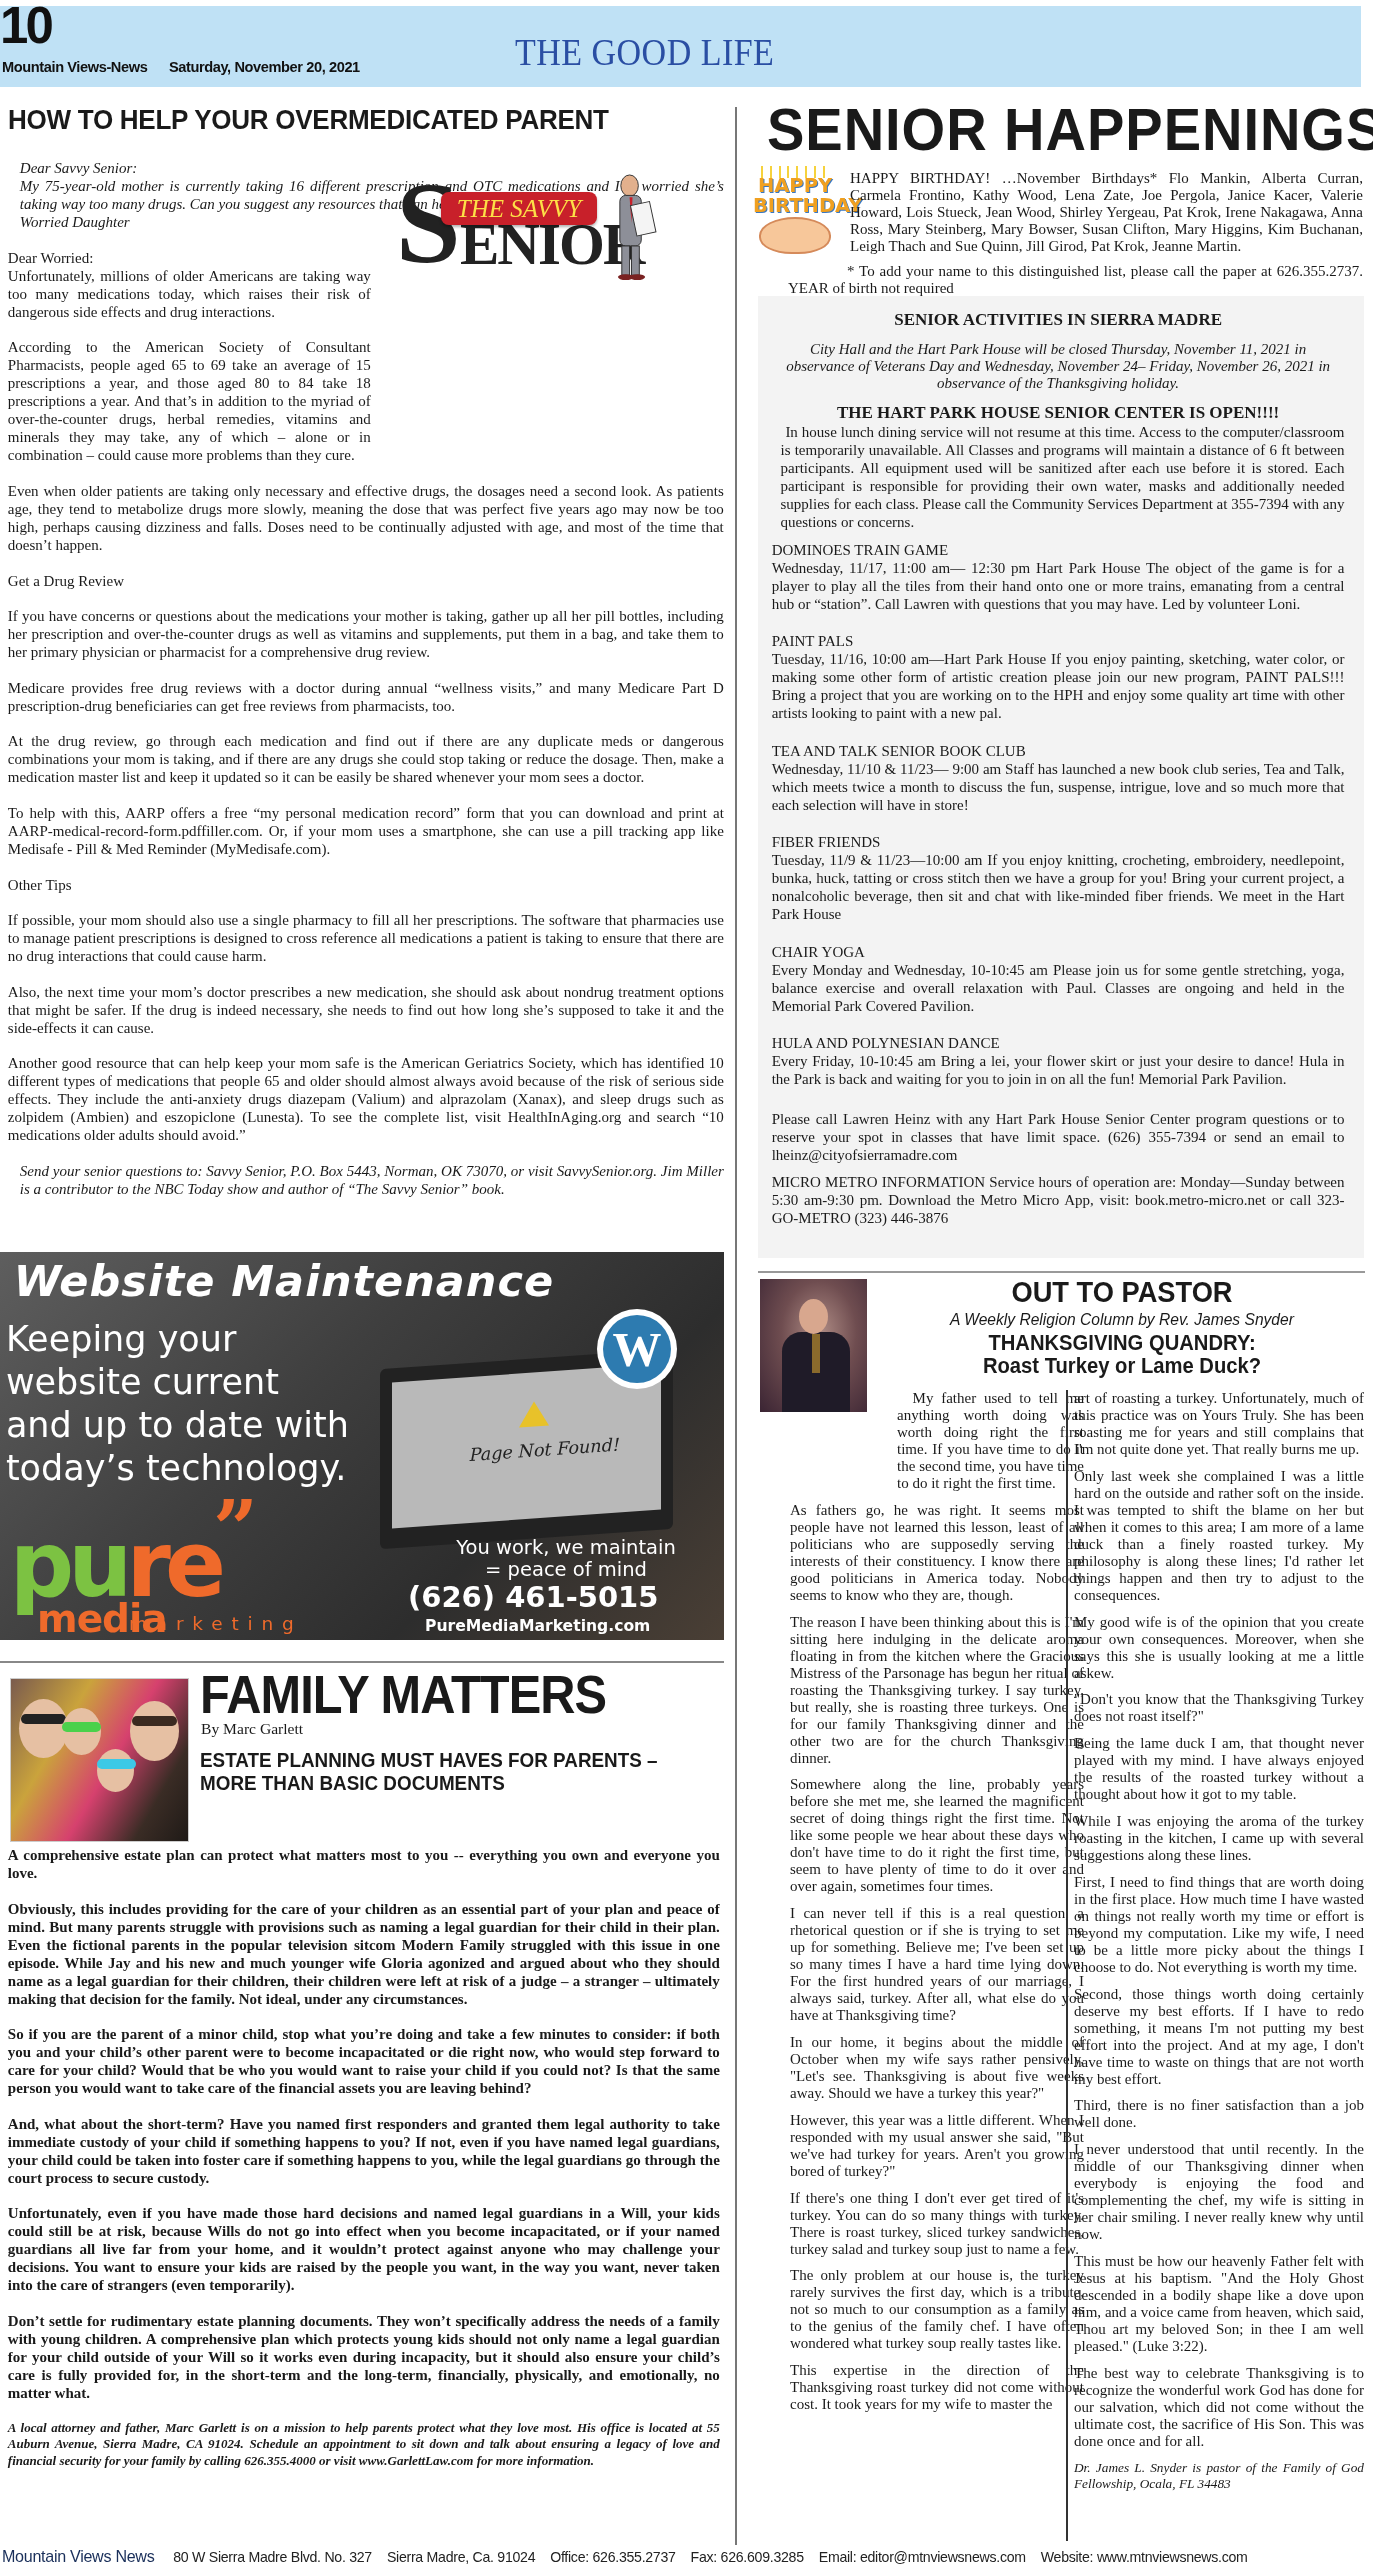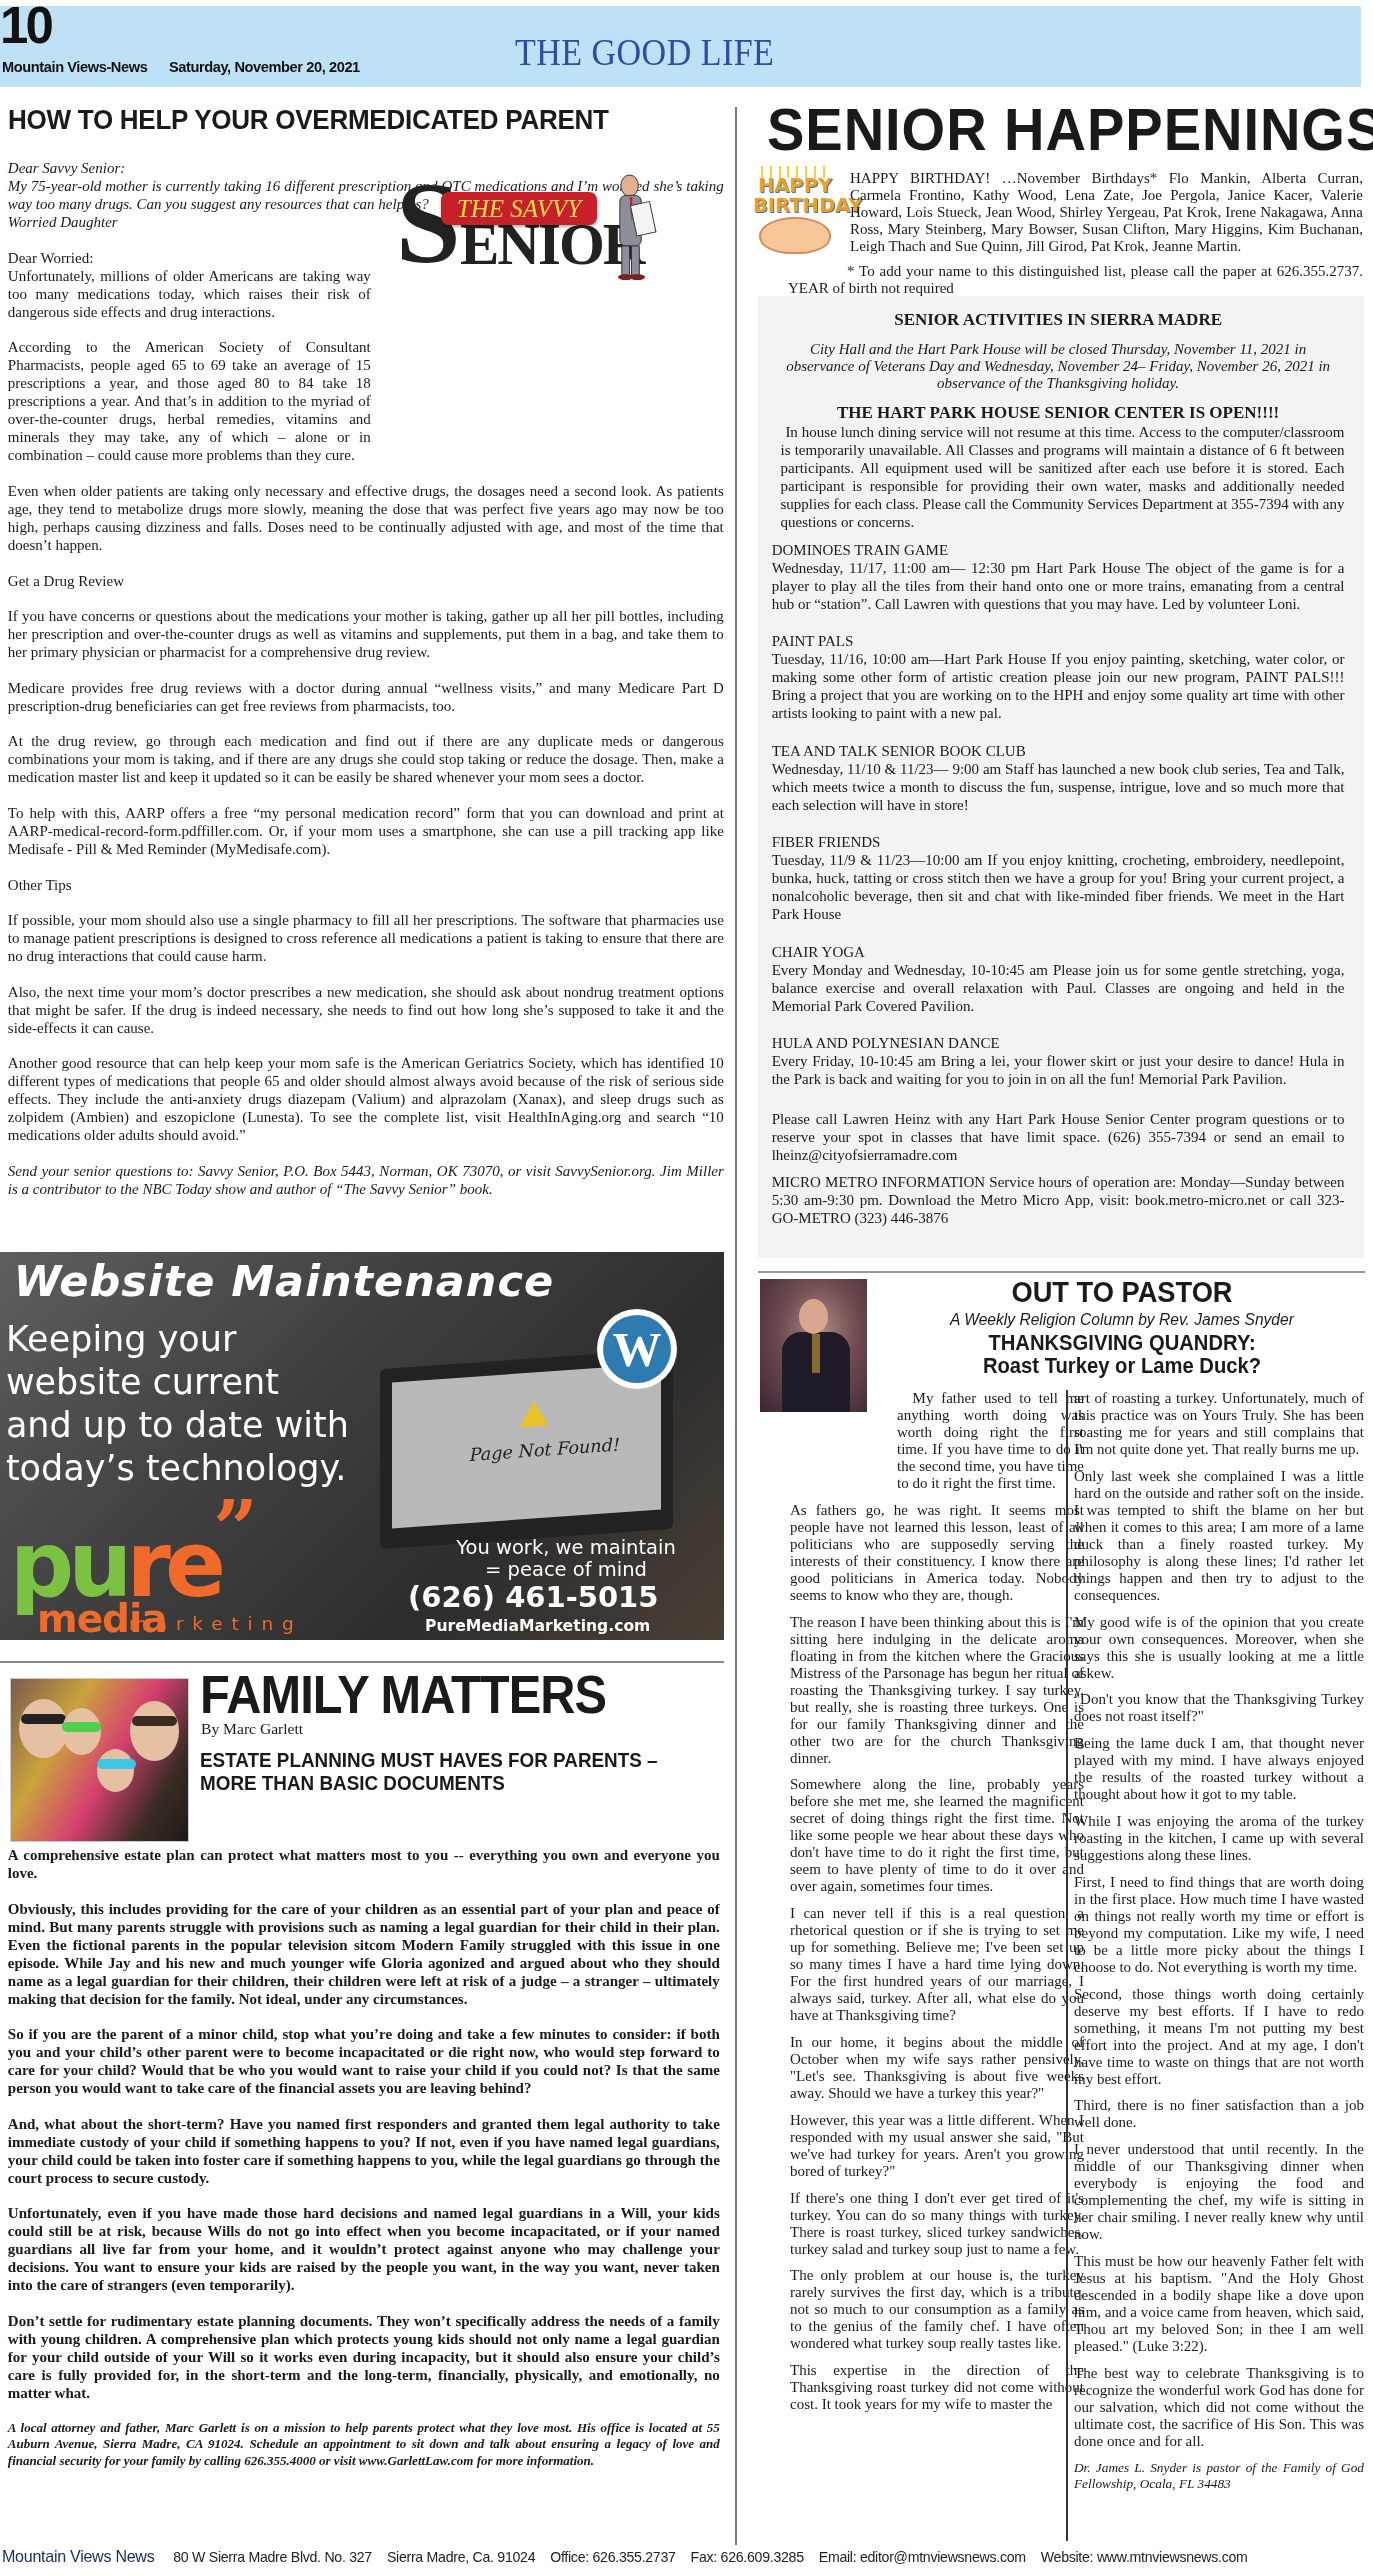--- a/index.html
+++ b/index.html
@@ -16,21 +16,21 @@
 
   
   .col-divider { position: absolute; left: 735px; top: 107px; width: 2px; height: 2438px; background: #777; }
 
   
   .left { position: absolute; left: 7.8px; top: 98px; width: 716px; }
   .body-text { font-size: 15px; line-height: 18px; text-align: justify; }
   .body-text p { margin-bottom: 17.6px; }
 
   .savvy-title { font-family: "Liberation Sans", sans-serif; font-weight: bold; font-size: 28px; letter-spacing: -0.3px; transform: scaleX(0.93); transform-origin: left; white-space: nowrap; margin-top: 5.9px; margin-bottom: 23.4px; }
-  .italic { font-style: italic; }
+  .italic { font-style: italic; margin-left: 12px; }
 
   .savvy-logo { position: absolute; left: 382px; top: 174px; width: 293px; height: 107px; }
   .savvy-logo .big-s { position: absolute; left: 13.7px; top: -9.8px; font-family: "Liberation Serif", serif; font-size: 117px; font-weight: bold; color: #222; line-height: 1; }
   .savvy-logo .enior { position: absolute; left: 78px; top: 41px; font-family: "Liberation Serif", serif; font-size: 59px; font-weight: bold; color: #222; letter-spacing: -2px; line-height: 1; }
   .savvy-logo .badge { position: absolute; left: 59px; top: 17.6px; width: 156px; height: 33px; background: #c8202a; border-radius: 7.8px; color: #fde047; font-style: italic; font-size: 25px; text-align: center; line-height: 33px; box-shadow: 0 2px 2.9px rgba(0,0,0,0.3); }
   .savvy-logo .man { position: absolute; left: 226px; top: 0; width: 49px; height: 107px; }
 
   
   .ad { position: absolute; left: 0; top: 1252px; width: 724px; height: 388px; background: linear-gradient(135deg, #5e5e5e 0%, #3f3f3f 40%, #2d2d2d 70%, #4a3f35 100%); overflow: hidden; }
   .ad .laptop { position: absolute; left: 380px; top: 107px; width: 293px; height: 180px; background: #222; border-radius: 5.9px; transform: skewY(-4deg); }

